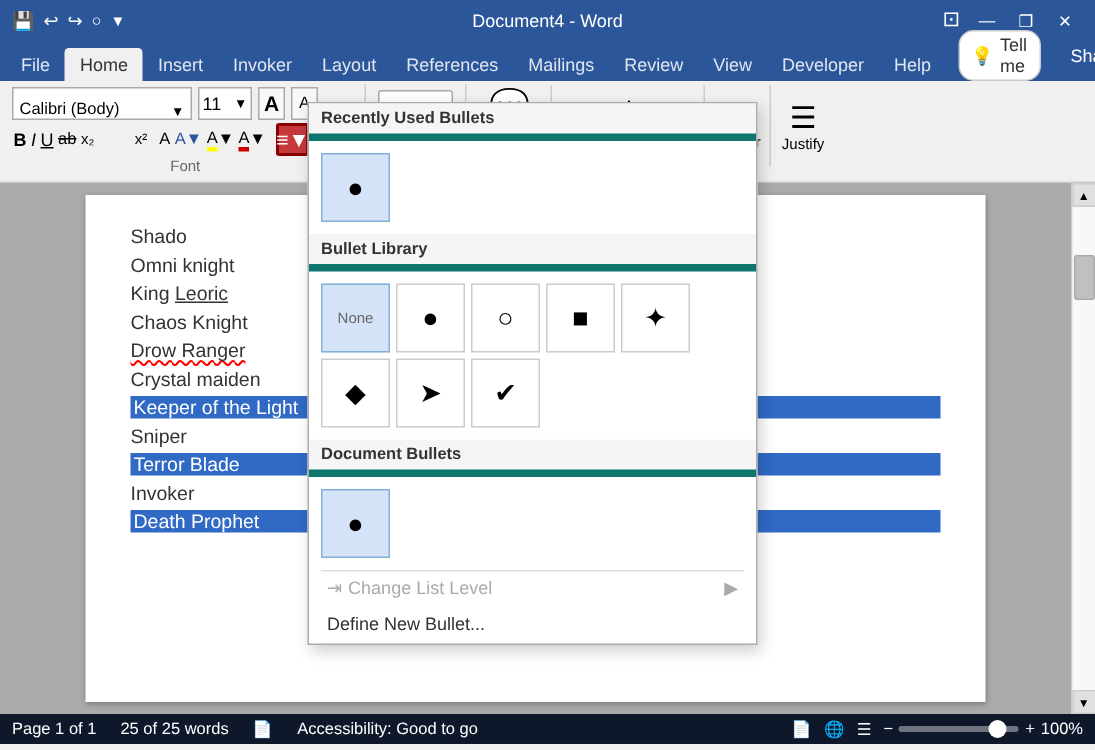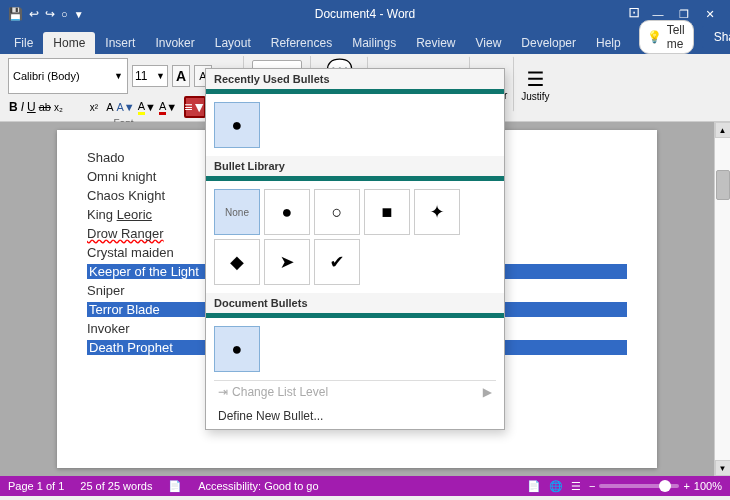--- a/index.html
+++ b/index.html
@@ -61,27 +61,27 @@
 
     
     .font-selector {
       display: flex;
       align-items: center;
       gap: 4px;
       margin-bottom: 2px;
     }
     .font-name-box {
       width: 120px;
-      height: 36px;
+      height: 22px;
       border: 1px solid #aaa;
       background: white;
       font-size: 12px;
       padding: 0 4px;
       display: flex;
-      align-items: center;
+      align-items: flex-end;
       justify-content: space-between;
       cursor: pointer;
     }
     .font-size-box {
       width: 36px;
       height: 22px;
       border: 1px solid #aaa;
       background: white;
       font-size: 12px;
       padding: 0 2px;
@@ -160,21 +160,21 @@
       width: 600px;
       min-height: 300px;
       box-shadow: 0 1px 4px rgba(0,0,0,0.3);
       font-size: 13px;
       position: relative;
     }
     .doc-line { margin-bottom: 4px; color: #333; }
 
     
     .status-bar {
-      background: #a21caf;
+      background: #0f172a;
       color: white;
       height: 20px;
       display: flex;
       align-items: center;
       padding: 0 8px;
       font-size: 11px;
       gap: 16px;
     }
     .status-bar-right { margin-left: auto; display: flex; align-items: center; gap: 8px; }
     .zoom-bar { display: flex; align-items: center; gap: 4px; }
@@ -355,22 +355,22 @@
   </div>
 
 </div>
 
 <div class="doc-area">
   <div class="doc-wrapper">
     <div class="doc-page">
 
       <div class="doc-line">Shado</div>
       <div class="doc-line">Omni knight</div>
+      <div class="doc-line">King <span style="text-decoration:underline;">Leoric</span></div>
       <div class="doc-line">Chaos Knight</div>
-      <div class="doc-line">King <span style="text-decoration:underline;">Leoric</span></div>
       <div class="doc-line" style="text-decoration: underline wavy red; text-decoration-skip-ink: none;">Drow Ranger</div>
       <div class="doc-line">Crystal maiden</div>
       <div class="doc-line" style="background:#316ac5; color:white; padding:0 2px;">Keeper of the Light</div>
       <div class="doc-line">Sniper</div>
       <div class="doc-line" style="background:#316ac5; color:white; padding:0 2px;">Terror Blade</div>
       <div class="doc-line">Invoker</div>
       <div class="doc-line" style="background:#316ac5; color:white; padding:0 2px;">Death Prophet</div>
     </div>
 
     <div class="doc-scroll">

